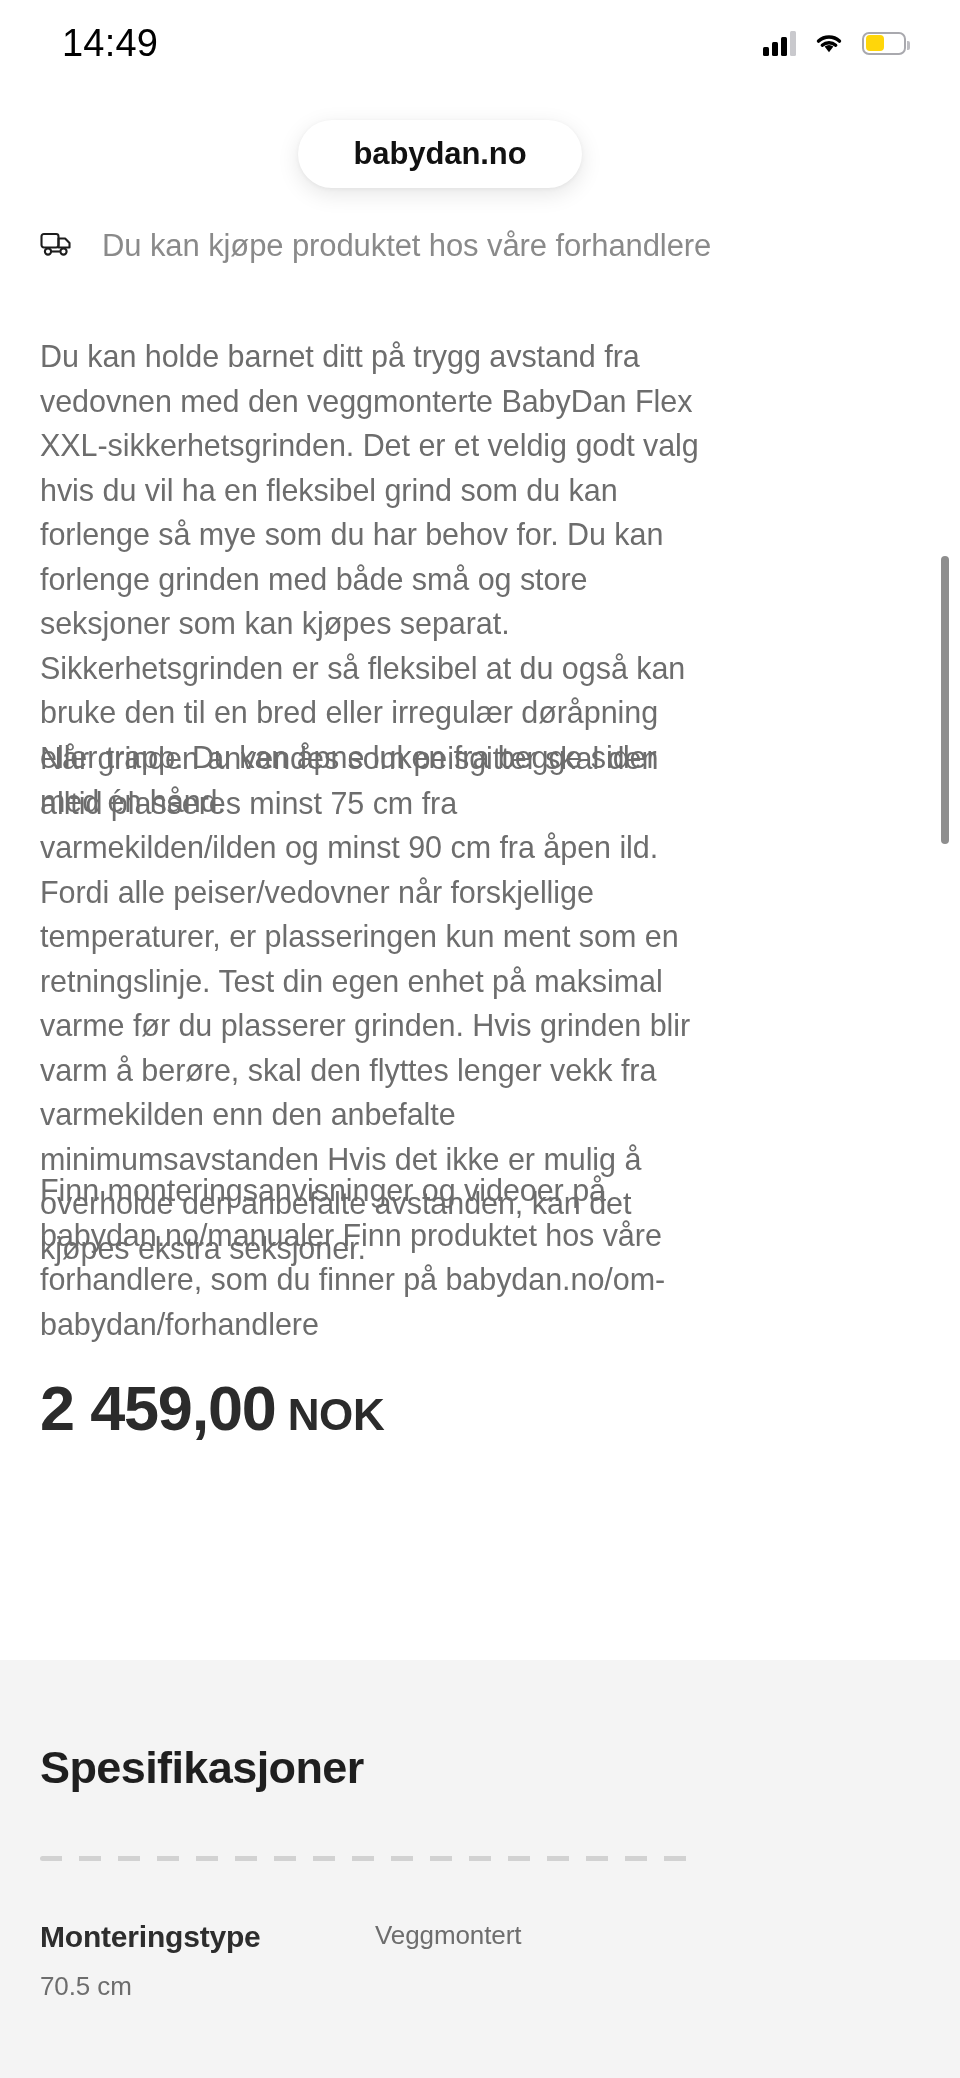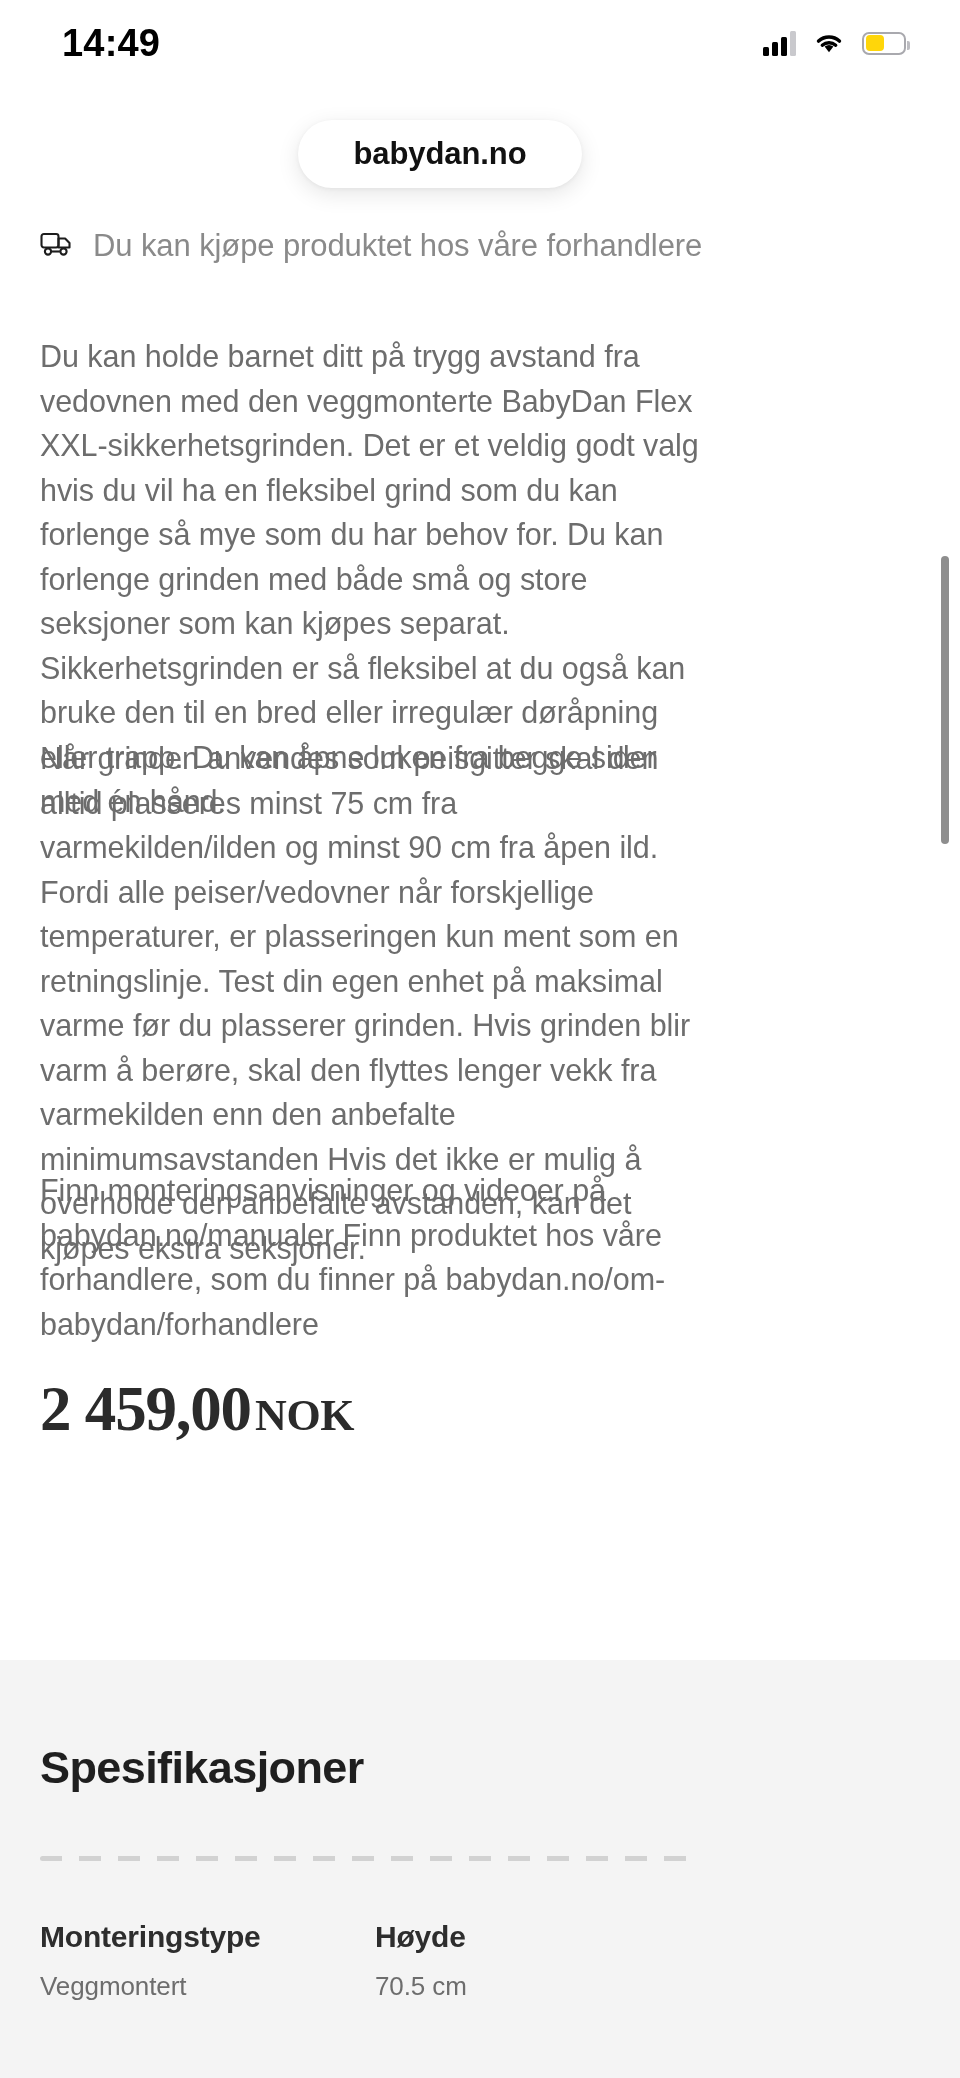--- a/index.html
+++ b/index.html
@@ -18,21 +18,21 @@
 
   
   .statusbar {
     position:absolute; top:0; left:0;
     width:960px; height:86px;
     display:flex; align-items:center;
     justify-content:space-between;
     padding:0 54px 0 62px;
   }
   .status-time {
-    font-size:38px; font-weight:700;
+    font-size:38px; font-weight:400;
     color:#000; letter-spacing:0.2px;
     font-family:"Liberation Sans", sans-serif;
   }
   .status-right {
     display:flex; align-items:center; gap:18px;
   }
   .sig { display:flex; align-items:flex-end; gap:3px; height:26px; }
   .sig i { display:block; width:6px; background:#000; border-radius:1.5px; }
   .sig i:nth-child(1){ height:9px; }
   .sig i:nth-child(2){ height:14px; }
@@ -68,21 +68,21 @@
   }
 
   
   .content{
     position:absolute; top:0; left:0;
     width:960px;
   }
 
   .delivery{
     position:absolute; top:228px; left:40px;
-    display:flex; align-items:center; gap:19px;
+    display:flex; align-items:center; gap:28px;
     width:880px;
   }
   .truck-icon{ flex:0 0 auto; display:block; }
   .delivery-text{
     font-size:31px; color:#8a8a8a; font-weight:400;
     letter-spacing:-0.1px;
   }
 
   .desc{
     position:absolute; left:40px; width:660px;
@@ -91,23 +91,22 @@
     line-height:44.5px;
     letter-spacing:-0.05px;
     font-weight:400;
   }
   #para1 { top:334px; }
   #para2 { top:736px; }
   #para3 { top:1168px; }
 
   .price{
     position:absolute; top:1358px; left:40px;
-    display:flex; align-items:baseline; gap:4px;
+    display:flex; align-items:baseline; gap:12px;
     color:#2b2b2b;
-    font-family:Liberation Serif, serif;
   }
   .price-amount{
     font-size:63px; font-weight:700; letter-spacing:-1.2px;
   }
   .price-currency{
     font-size:44px; font-weight:700; letter-spacing:-0.3px;margin-top:32px;
   }
 
   
   .specs{
@@ -214,21 +213,20 @@
       <span class="price-currency">NOK</span>
     </div>
   </div>
 
   <section class="specs">
     <h2 class="specs-title">Spesifikasjoner</h2>
     <div class="specs-divider"></div>
 
     <div class="spec-grid">
       <div class="spec-label">Monteringstype</div>
-      <div class="spec-label">Høyde</div>
       <div class="spec-value">Veggmontert</div>
       <div class="spec-value">70.5 cm</div>
     </div>
 
     <div class="spec-grid-2">
       <div class="spec-label">Fordi</div>
     </div>
   </section>
 
   <div class="scrollbar"></div>

